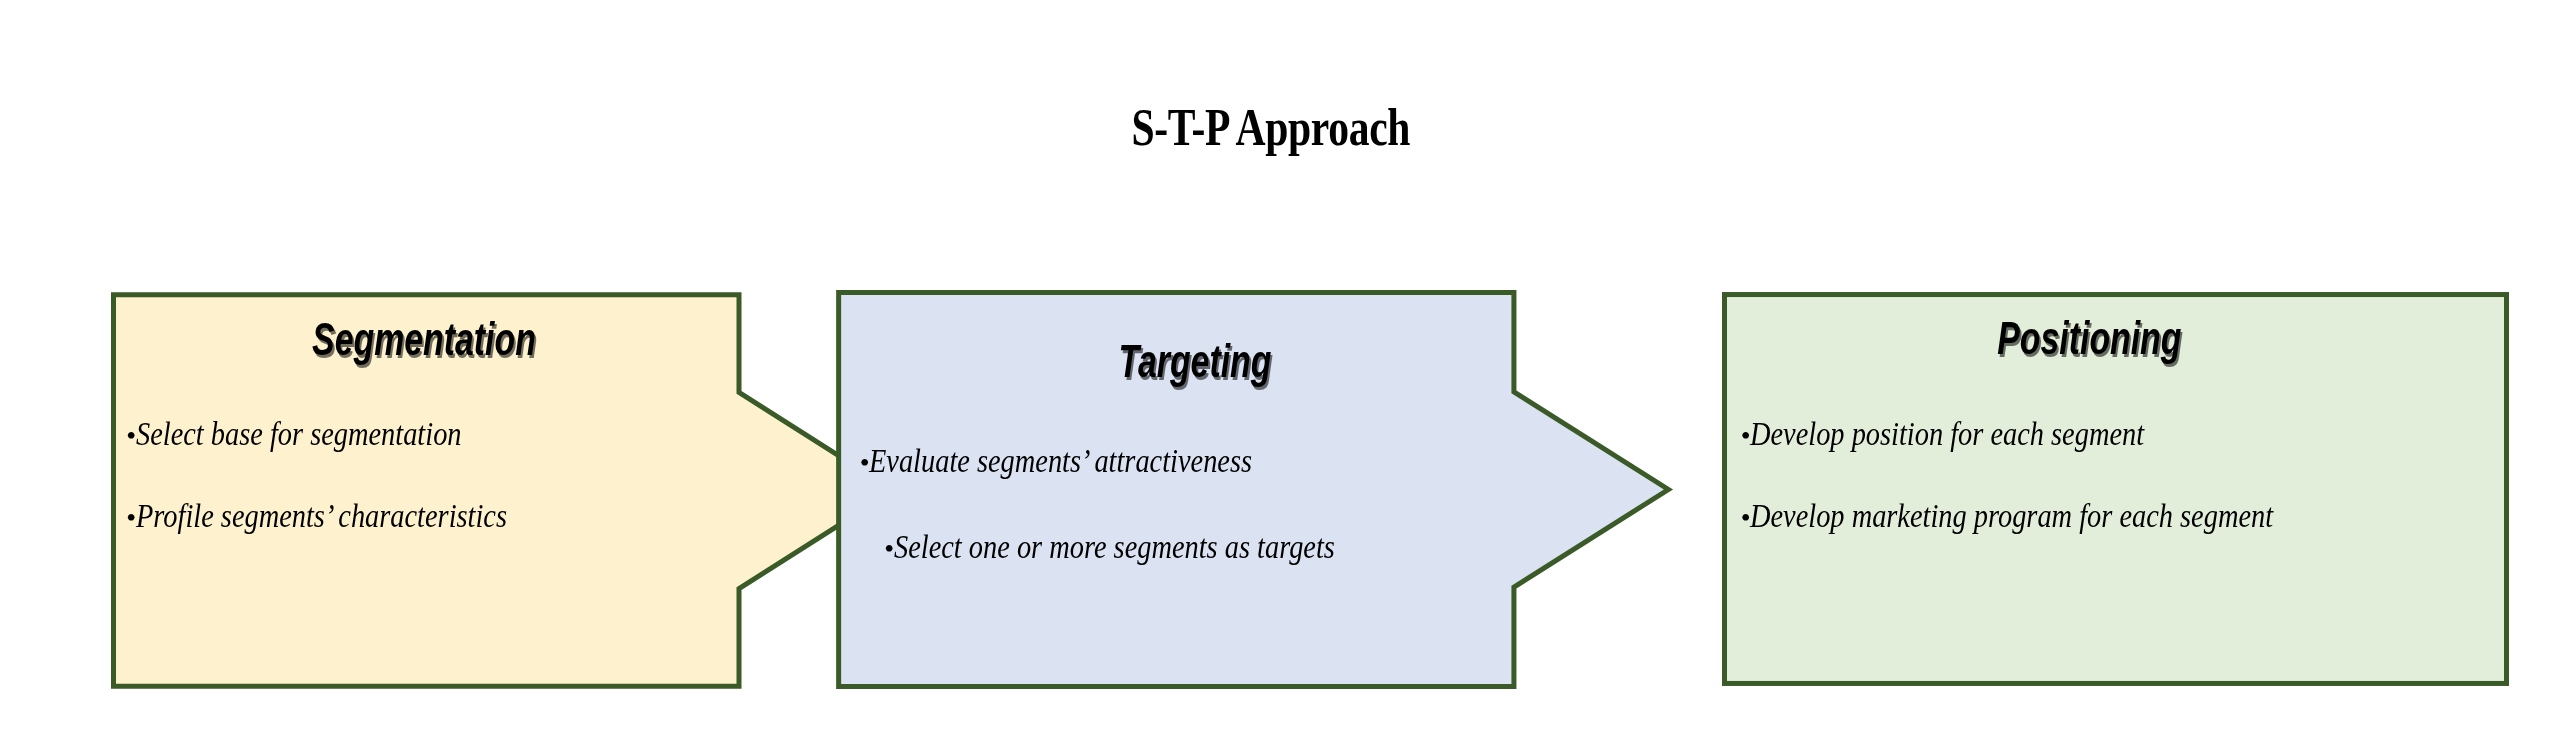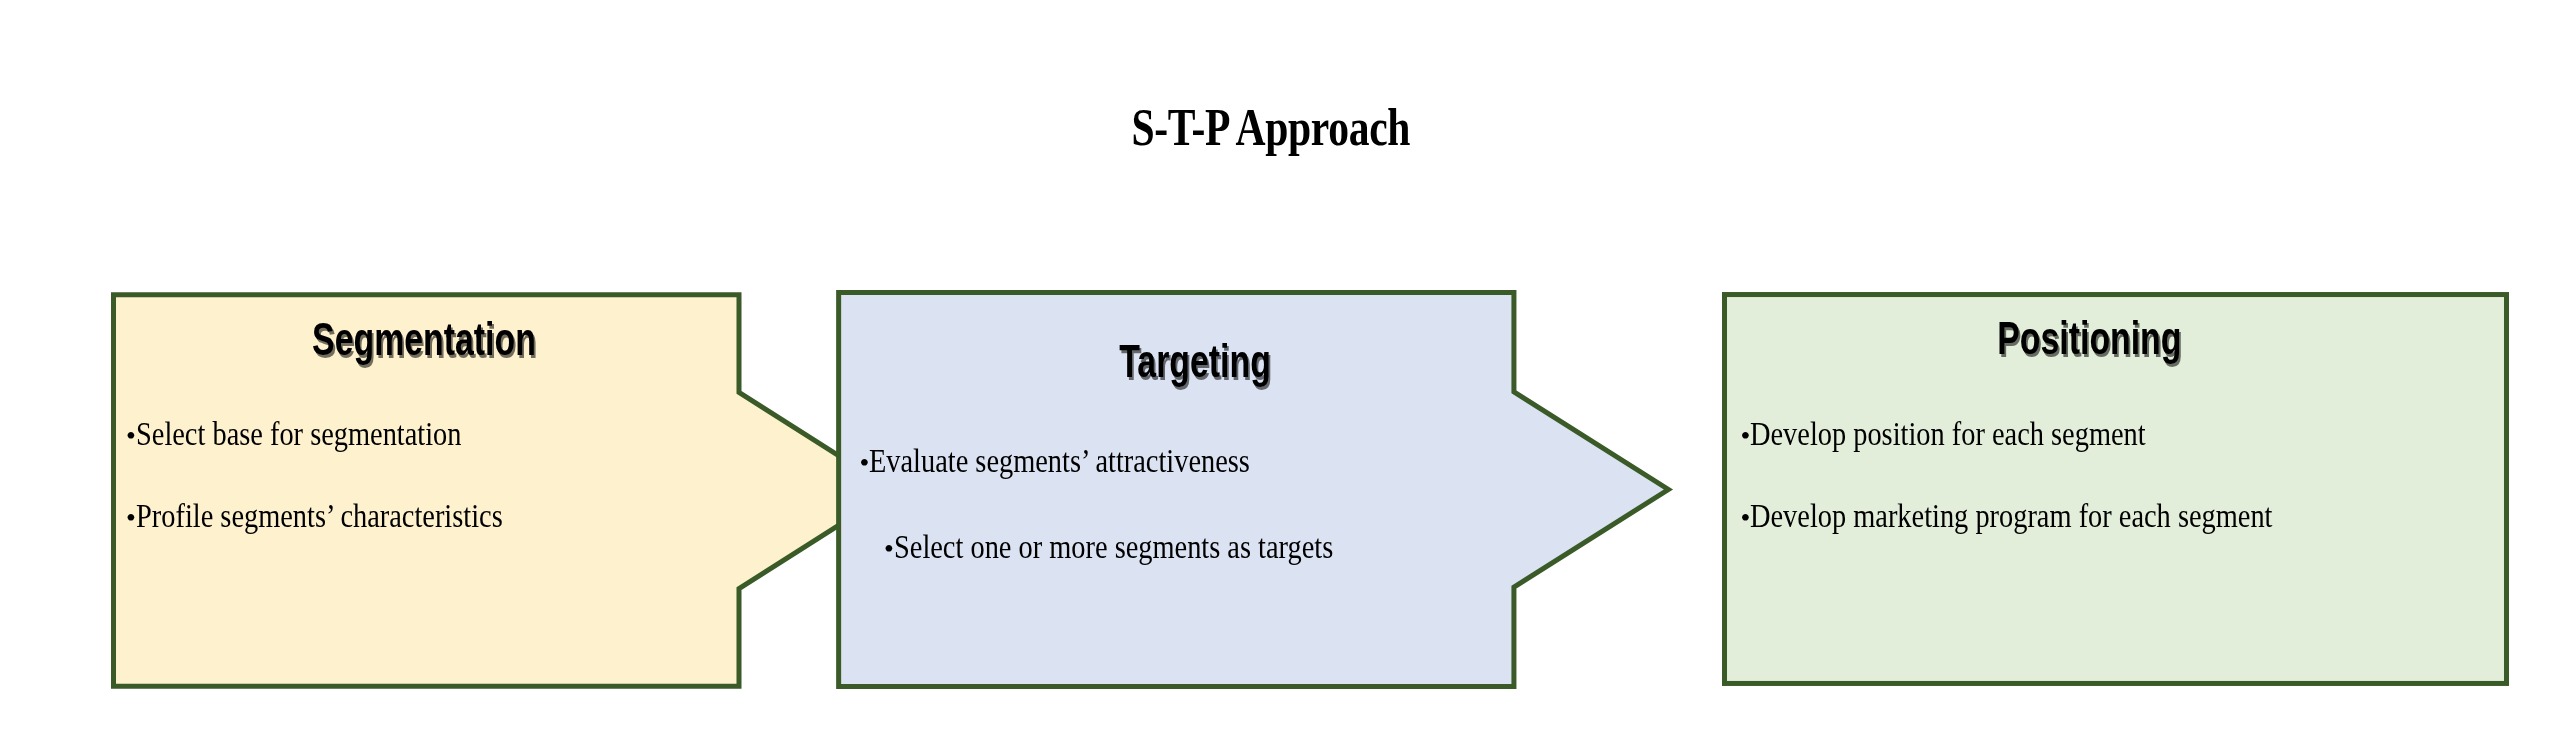--- a/index.html
+++ b/index.html
@@ -56,20 +56,21 @@
     position: absolute;
     left: 0;
     top: 0;
     overflow: visible;
   }
   .shape-content {
     position: absolute;
     left: 0;
     top: 0;
     height: 100%;
+    font-style: italic;
   }
 
   .box-heading {
     position: absolute;
     text-align: center;
     font-family: "Liberation Sans", "DejaVu Sans", sans-serif;
     font-weight: bold;
     color: #000000;
     line-height: 1;
     white-space: nowrap;

